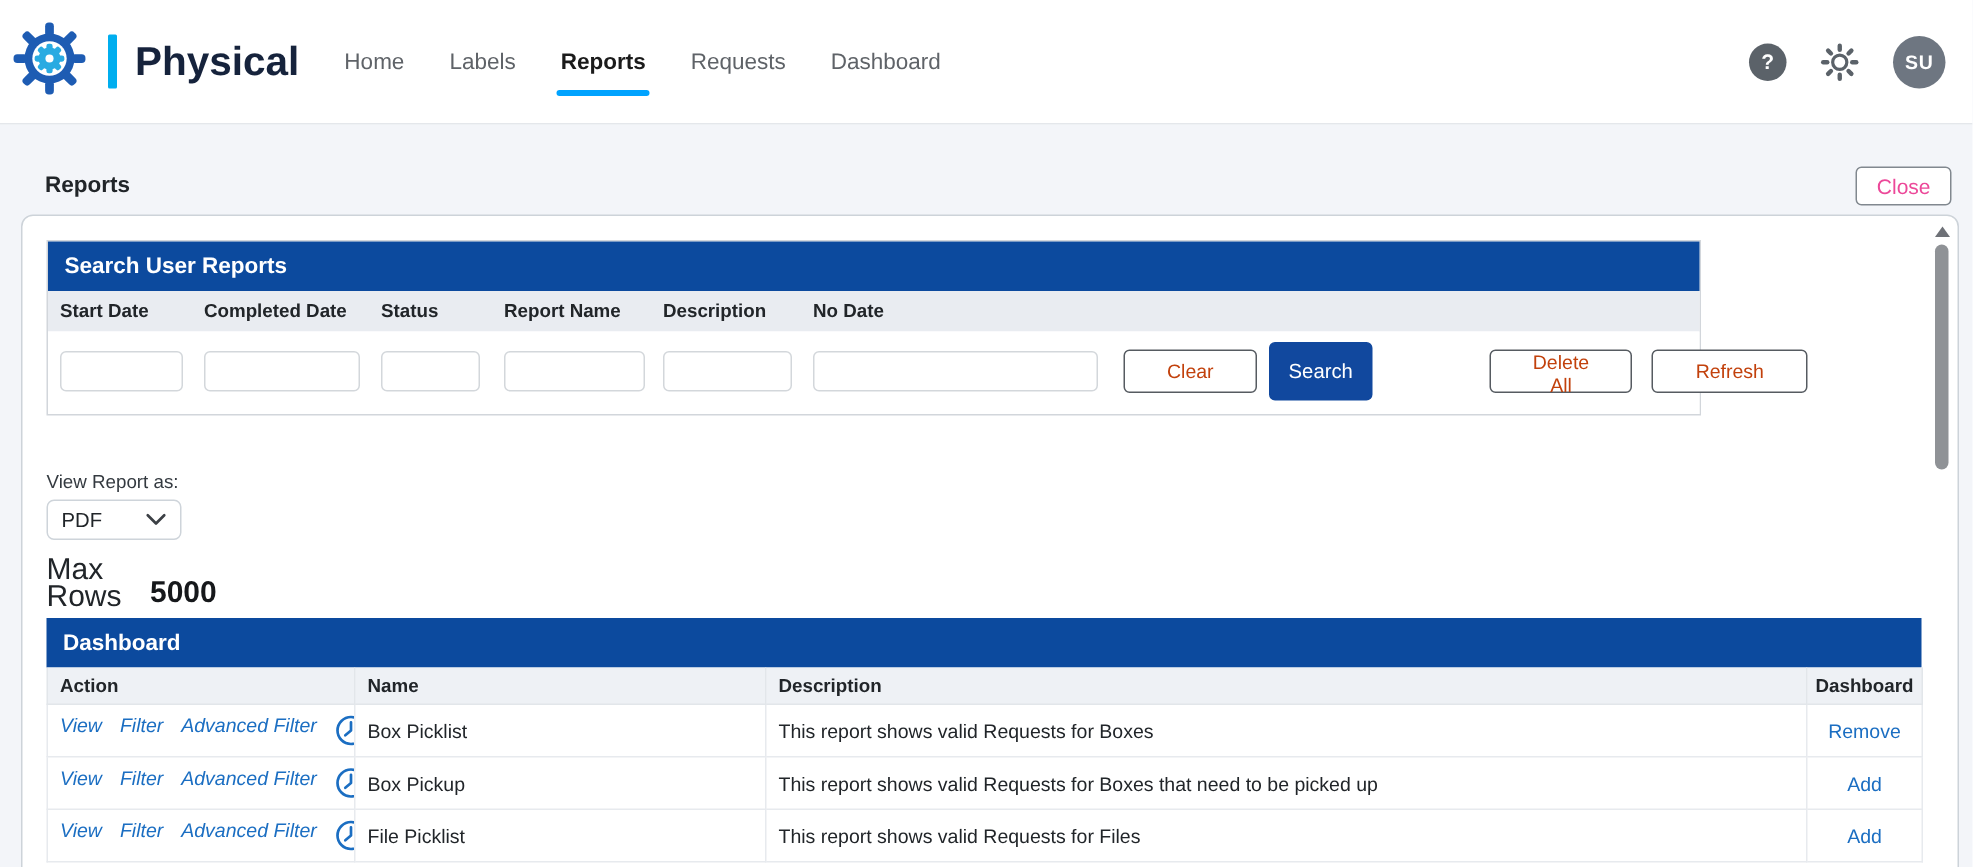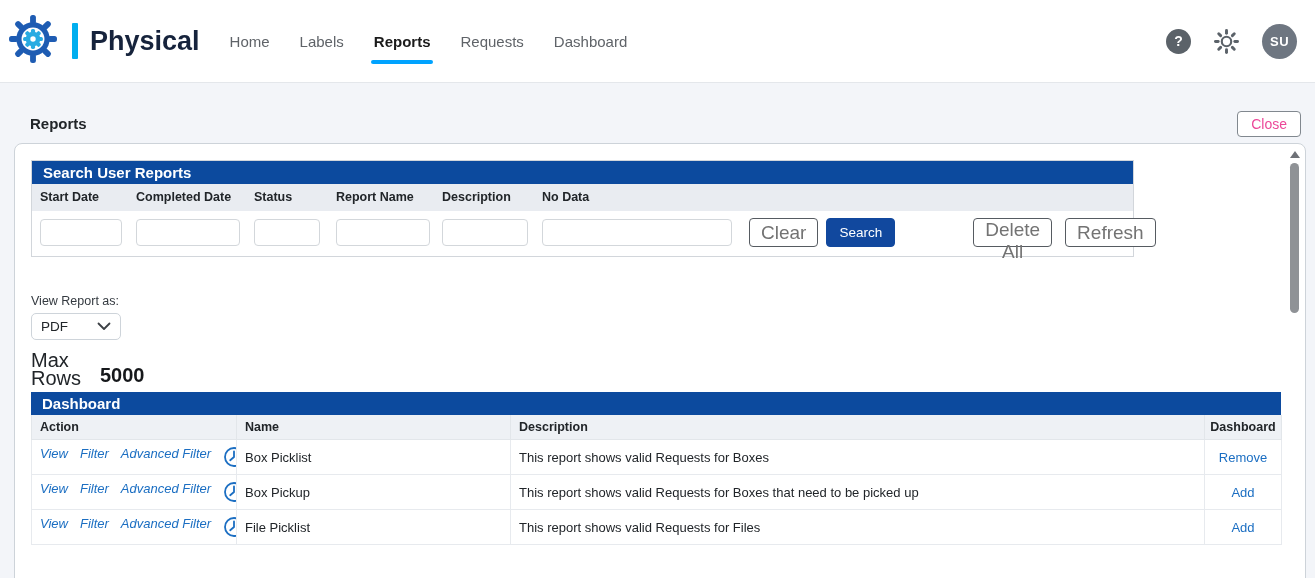--- a/index.html
+++ b/index.html
@@ -68,21 +68,21 @@
   }
   .scroll-thumb {
     position:absolute; top:15px; left:2px; width:9px; height:150px;
     background:#8f9296; border-radius:5px; cursor:pointer;
   }
 
   
   .search-box { width:1103px; border:1px solid #d2d6db; }
   .section-title-bar {
     background:#0c4a9e; color:#fff; font-size:15px; font-weight:bold;
-    padding:7px 11px; height:23px; display:flex; align-items:center;
+    padding:7px 11px; height:33px; display:flex; align-items:center;
   }
   .filter-headers {
     display:flex; background:#e9ecf1; padding:6px 0 7px;
     font-size:12.5px; font-weight:600; color:#212529;
   }
   .fh { display:inline-block; }
   .fh1 { margin-left:8px;  width:96px; }
   .fh2 { width:118px; }
   .fh3 { width:82px; }
   .fh4 { width:106px; }
@@ -95,26 +95,26 @@
     font-family:inherit; font-size:13px; padding:0 6px; color:#212529;
   }
   .fi1 { margin-left:8px;  width:82px;  }
   .fi2 { margin-left:14px; width:104px; }
   .fi3 { margin-left:14px; width:66px;  }
   .fi4 { margin-left:16px; width:94px;  }
   .fi5 { margin-left:12px; width:86px;  }
   .fi6 { margin-left:14px; width:240px; }
 
   .btn-outline {
-    background:#fff; border:1px solid #565b61; color:#737373;
-    font-size:19px; height:29px; padding:0 11px;
+    background:#fff; border:1px solid #565b61; color:#c2410c;
+    font-size:13px; height:29px; padding:0 28px;
   }
   .btn-primary {
     background:#11489e; border:1px solid #11489e; color:#fff;
-    font-size:13.5px; height:29px; padding:0 12px;
+    font-size:13.5px; height:39px; padding:0 12px;
   }
   .clear-btn   { margin-left:17px; }
   .search-btn  { margin-left:8px;  }
   .delete-btn  { margin-left:78px; }
   .refresh-btn { margin-left:13px; }
 
   .results-count { margin:13px 0 0 10px; font-size:11px; font-weight:bold; color:#212529; }
 
   
   .view-report-label { margin-top:37px; font-size:12.5px; color:#343a40; }
@@ -230,21 +230,21 @@
 <div class="panel">
 
   <div class="search-box">
     <div class="section-title-bar">Search User Reports</div>
     <div class="filter-headers">
       <span class="fh fh1">Start Date</span>
       <span class="fh fh2">Completed Date</span>
       <span class="fh fh3">Status</span>
       <span class="fh fh4">Report Name</span>
       <span class="fh fh5">Description</span>
-      <span class="fh fh6">No Data</span>
+      <span class="fh fh6">No Date</span>
     </div>
     <div class="filter-row">
       <input class="f-input fi1" type="text" style="">
       <input class="f-input fi2" type="text" style="">
       <input class="f-input fi3" type="text" style="">
       <input class="f-input fi4" type="text" style="">
       <input class="f-input fi5" type="text" style="">
       <input class="f-input fi6" type="text" style="">
       <button class="btn btn-outline clear-btn">Clear</button>
       <button class="btn btn-primary search-btn">Search</button>

